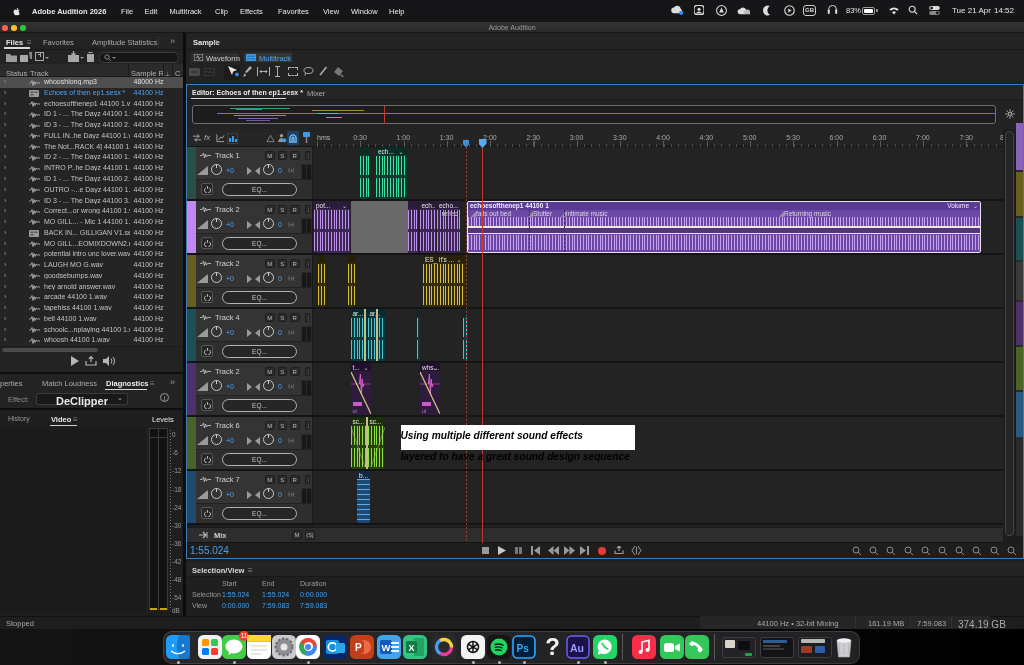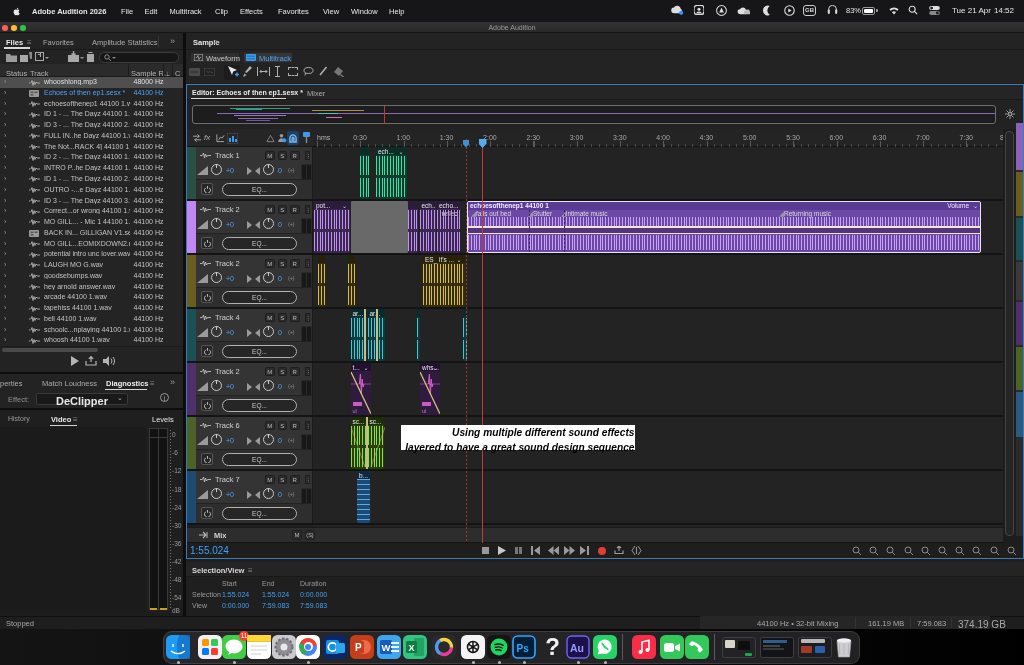--- a/index.html
+++ b/index.html
@@ -937,21 +937,21 @@
 <div class="a" style="left:1003px;top:129px;width:20px;height:414px;background:#1d1d1d"></div>
 <div class="a" style="left:1004.5px;top:131px;width:9px;height:405px;background:#252525;border:1px solid #454545;border-radius:4px"></div>
 <div class="a" style="left:1015.5px;top:131px;width:7px;height:405px;background:#2a2a2a"></div>
 <div class="a" style="left:1015.5px;top:123px;width:7px;height:47px;background:#8a63b8"></div>
 <div class="a" style="left:1015.5px;top:172px;width:7px;height:44px;background:#6a5e1e"></div>
 <div class="a" style="left:1015.5px;top:218px;width:7px;height:42px;background:#1b5054"></div>
 <div class="a" style="left:1015.5px;top:262px;width:7px;height:38px;background:#3a3a3a"></div>
 <div class="a" style="left:1015.5px;top:302px;width:7px;height:43px;background:#50306b"></div>
 <div class="a" style="left:1015.5px;top:347px;width:7px;height:43px;background:#4c6327"></div>
 <div class="a" style="left:1015.5px;top:392px;width:7px;height:45px;background:#2a5a80"></div>
-<div class="a" style="left:400.5px;top:424.5px;width:234px;height:25.5px;background:#fff;color:#000;font-weight:bold;font-style:italic;font-size:10.2px;line-height:15px;text-align:right;white-space:nowrap">Using multiple different sound effects<br>layered to have a great sound design sequence</div>
+<div class="a" style="left:400.5px;top:424.5px;width:234px;height:25.5px;background:#fff;color:#000;font-weight:bold;font-style:italic;font-size:10.2px;line-height:21px;text-align:left;white-space:nowrap">Using multiple different sound effects<br>layered to have a great sound design sequence</div>
 <div class="a" style="left:187px;top:543px;width:836px;height:14.5px;background:#1e1e1e"></div>
 <div class="a" style="left:190px;top:545px;font-size:10px;color:#3fa2f7">1:55.024</div>
 <div class="a" style="left:482px;top:547px;width:7px;height:7px;background:#999"></div>
 <svg class="a" style="left:498px;top:546px" width="8" height="9" viewBox="0 0 8 9">
     <path fill="#c8c8c8" d="M0 0l8 4.5L0 9z"></path>
   </svg>
 <div class="a" style="left:515px;top:547px;width:2.5px;height:7px;background:#777"></div>
 <div class="a" style="left:519px;top:547px;width:2.5px;height:7px;background:#777"></div>
 <svg class="a" style="left:531px;top:546px" width="9" height="9" viewBox="0 0 9 9">
     <path fill="#999" d="M0 0h2v9H0zM9 0L3 4.5 9 9z"></path>

